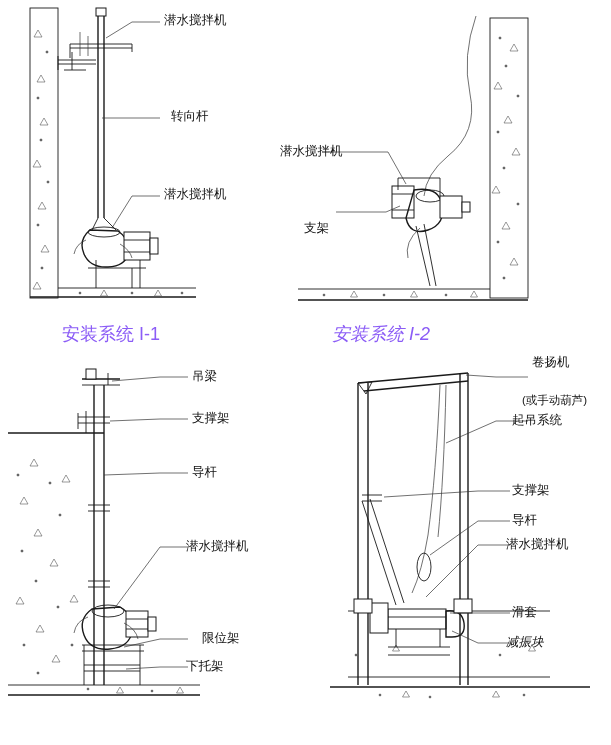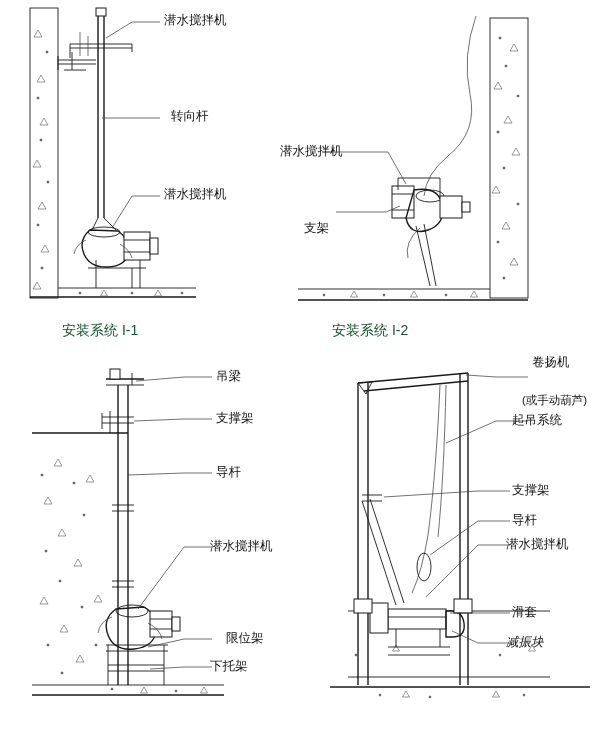--- a/index.html
+++ b/index.html
@@ -1,21 +1,21 @@
 <!DOCTYPE html>
 <html><head>
 <meta charset="utf-8">
 <style>
   html,body{margin:0;padding:0;background:#ffffff;}
   body{width:611px;height:745px;position:relative;font-family:"Liberation Sans","DejaVu Sans",sans-serif;color:#000;}
   #sheet{position:relative;width:611px;height:745px;overflow:hidden;background:#fff;}
   .panel{position:absolute;}
   .lbl{position:absolute;font-size:12.5px;line-height:13px;white-space:nowrap;color:#111;}
   .lbl.small{font-size:11.5px;}
-  .caption{position:absolute;font-size:14px;white-space:nowrap;color:#14532d;}
+  .caption{position:absolute;font-size:18px;white-space:nowrap;color:#8b5cf6;}
   svg{position:absolute;left:0;top:0;overflow:visible;}
   .ln{stroke:#1a1a1a;stroke-width:0.9;fill:none;}
   .ln2{stroke:#1a1a1a;stroke-width:1.4;fill:none;}
   .thin{stroke:#333;stroke-width:0.7;fill:none;}
   .hatch{stroke:#555;stroke-width:0.6;fill:none;}
   .fillw{fill:#fff;stroke:#1a1a1a;stroke-width:1;}
   .dot{fill:#555;}
   .tri{fill:none;stroke:#555;stroke-width:0.6;}
 </style>
 </head>
@@ -151,24 +151,24 @@
       <line class="ln" x1="144" y1="224" x2="156" y2="286"></line>
       <path class="thin" d="M140 228 q-16 14 -12 30"></path>
 
       <line class="thin" x1="108" y1="152" x2="126" y2="184"></line>
       <line class="thin" x1="108" y1="152" x2="42" y2="152"></line>
       <line class="thin" x1="106" y1="212" x2="120" y2="206"></line>
       <line class="thin" x1="106" y1="212" x2="56" y2="212"></line>
     </svg>
     <div class="lbl" style="left:0px;top:145px;">潜水搅拌机</div>
     <div class="lbl" style="left:24px;top:222px;">支架</div>
-    <div class="caption" style="left:52px;top:322px;">安装系统 I-2</div>
+    <div class="caption" style="left:52px;top:322px;font-style:italic;">安装系统 I-2</div>
   </div>
 
-  <div class="panel" style="left:0;top:355px;width:300px;height:390px;margin-left:24px;">
+  <div class="panel" style="left:0;top:355px;width:300px;height:390px;">
     <svg width="300" height="390">
 
       <line class="ln2" x1="8" y1="78" x2="104" y2="78"></line>
       <line class="ln2" x1="8" y1="340" x2="200" y2="340"></line>
       <line class="ln" x1="8" y1="330" x2="200" y2="330"></line>
       <g class="hatch">
         <path class="tri" d="M34 104 l4 7 h-8 z"></path>
         <circle class="dot" cx="50" cy="128" r="1.1"></circle>
         <path class="tri" d="M24 142 l4 7 h-8 z"></path>
         <circle class="dot" cx="60" cy="160" r="1.1"></circle>

